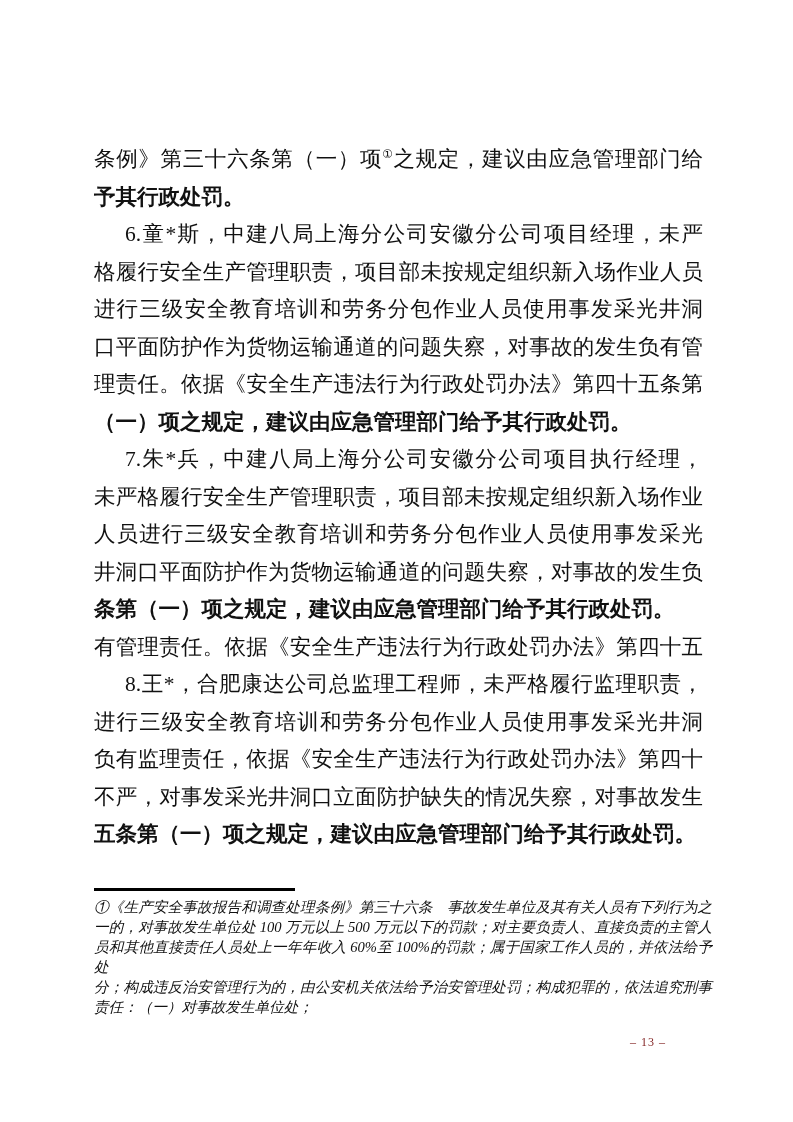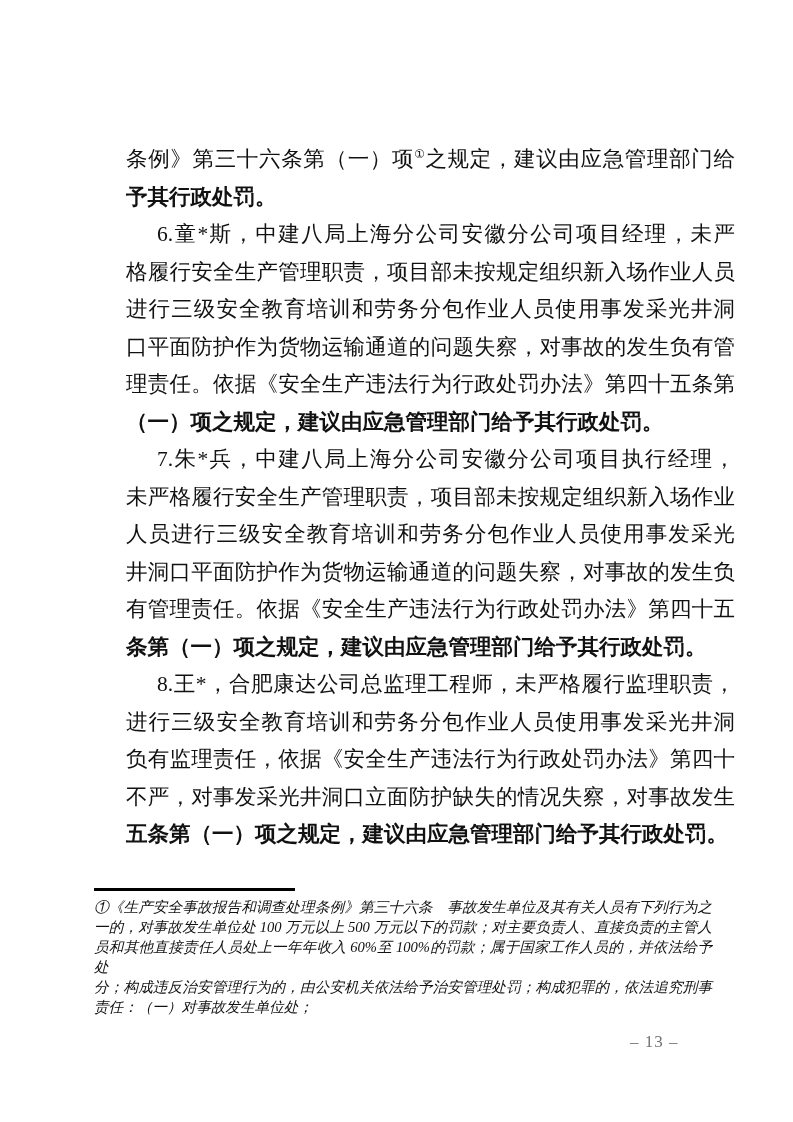--- a/index.html
+++ b/index.html
@@ -13,21 +13,20 @@
     font-family: "Liberation Serif", "DejaVu Serif", serif;
     overflow: hidden;
   }
   .document-body {
     position: absolute;
     left: 94px;
     top: 141px;
     width: 609px;
     font-size: 21.5px;
     line-height: 37.5px;
-    margin-left: 32px;
   }
   .line {
     text-align: justify;
     text-align-last: justify;
     white-space: nowrap;
   }
   .line { white-space: normal; }
   .line.last { text-align-last: left; font-weight: bold; }
   .line.indent { text-indent: 31px; }
   .line sup {
@@ -54,24 +53,24 @@
   }
   .fn-line {
     text-align: justify;
     text-align-last: justify;
   }
   .fn-line.last { text-align-last: left; }
   .page-number {
     position: absolute;
     left: 630px;
     top: 1032px;
-    font-size: 17px;
+    font-size: 12px;
     line-height: 20px;
     letter-spacing: 1px;
-    color: #737373;
+    color: #7f1d1d;
   }
 </style>
 </head>
 <body>
 
 <div class="page">
 
   <div class="document-body">
       <div>
         <div class="line"><span>条例》第三十六条第（一）项</span><sup>①</sup><span>之规定，建议由应急管理部门给</span></div>
@@ -83,22 +82,22 @@
         <div class="line">进行三级安全教育培训和劳务分包作业人员使用事发采光井洞</div>
         <div class="line">口平面防护作为货物运输通道的问题失察，对事故的发生负有管</div>
         <div class="line">理责任。依据《安全生产违法行为行政处罚办法》第四十五条第</div>
         <div class="line last">（一）项之规定，建议由应急管理部门给予其行政处罚。</div>
       </div>
       <div>
         <div class="line indent">7.朱*兵，中建八局上海分公司安徽分公司项目执行经理，</div>
         <div class="line">未严格履行安全生产管理职责，项目部未按规定组织新入场作业</div>
         <div class="line">人员进行三级安全教育培训和劳务分包作业人员使用事发采光</div>
         <div class="line">井洞口平面防护作为货物运输通道的问题失察，对事故的发生负</div>
+        <div class="line last">条第（一）项之规定，建议由应急管理部门给予其行政处罚。</div>
         <div class="line">有管理责任。依据《安全生产违法行为行政处罚办法》第四十五</div>
-        <div class="line last">条第（一）项之规定，建议由应急管理部门给予其行政处罚。</div>
       </div>
       <div>
         <div class="line indent">8.王*，合肥康达公司总监理工程师，未严格履行监理职责，</div>
         <div class="line">进行三级安全教育培训和劳务分包作业人员使用事发采光井洞</div>
         <div class="line">负有监理责任，依据《安全生产违法行为行政处罚办法》第四十</div>
         <div class="line">不严，对事发采光井洞口立面防护缺失的情况失察，对事故发生</div>
         <div class="line last">五条第（一）项之规定，建议由应急管理部门给予其行政处罚。</div>
       </div>
     </div>
 

